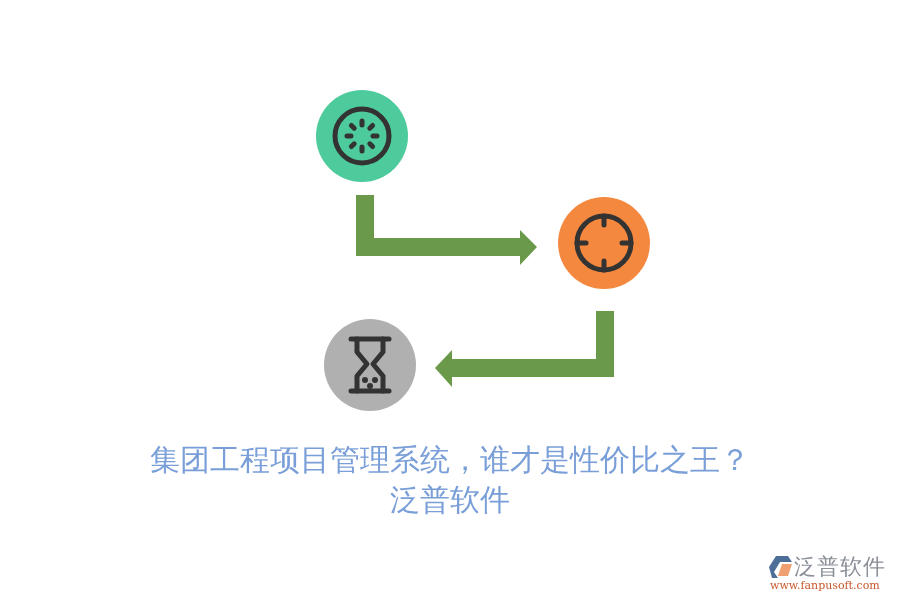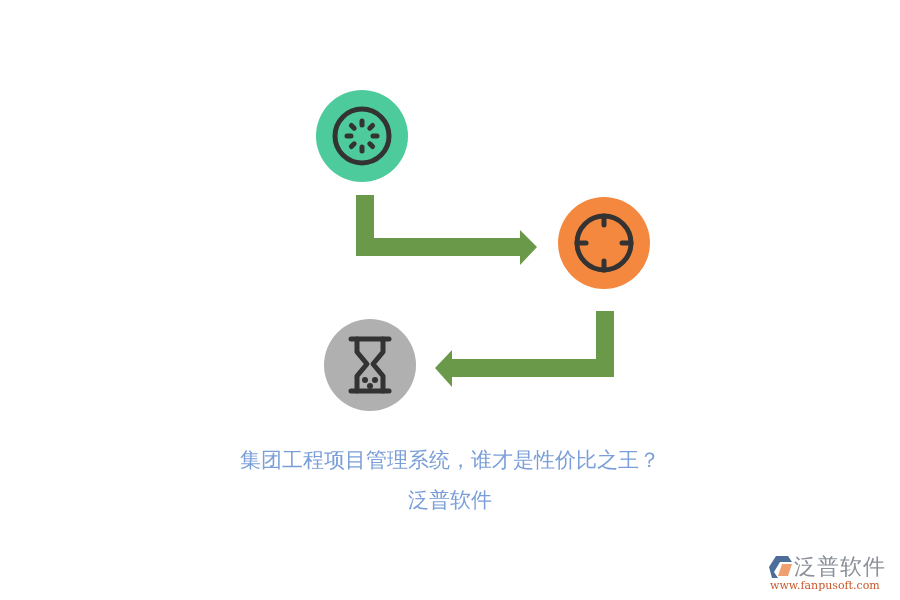--- a/index.html
+++ b/index.html
@@ -1,20 +1,20 @@
 <!DOCTYPE html>
 <html><head>
 <meta charset="utf-8">
 <style>
   html, body { margin:0; padding:0; }
   body { width:900px; height:600px; background:#ffffff; position:relative; overflow:hidden; font-family:"DejaVu Sans", sans-serif; }
   .node { position:absolute; border-radius:50%; }
   .node svg { position:absolute; left:0; top:0; }
   .arrow { position:absolute; left:0; top:0; }
-  .title { position:absolute; left:0; width:900px; text-align:center; font-family:"DejaVu Serif", serif; font-size:21px; line-height:40px; color:#7a9fd8; }
+  .title { position:absolute; left:0; width:900px; text-align:center; font-family:"DejaVu Serif", serif; font-size:30px; line-height:40px; color:#7a9fd8; }
   .logo { position:absolute; left:768px; top:552px; width:126px; height:44px; }
   .logo-text { position:absolute; left:26px; top:0; font-size:22px; color:#8a8f98; font-family:"DejaVu Sans", sans-serif; letter-spacing:1px; }
   .logo-url { position:absolute; left:2px; top:27px; font-size:11px; color:#c8582a; font-family:"DejaVu Serif", serif; }
 </style>
 </head>
 <body>
 
 <svg class="arrow" width="900" height="600">
   <g>
     <polygon fill="#6a9a49" points="356,195 374,195 374,238 520,238 520,230 537,247 520,265 520,256 356,256"></polygon>

